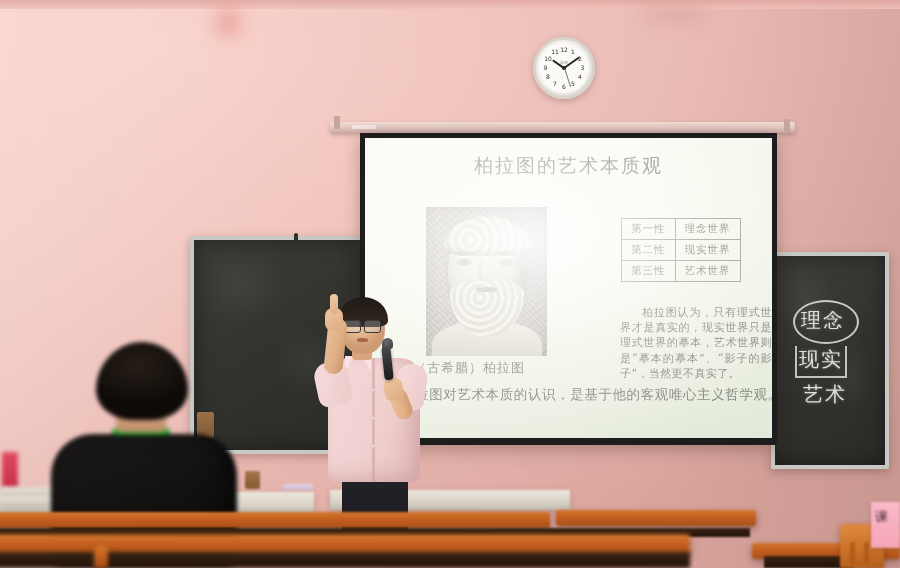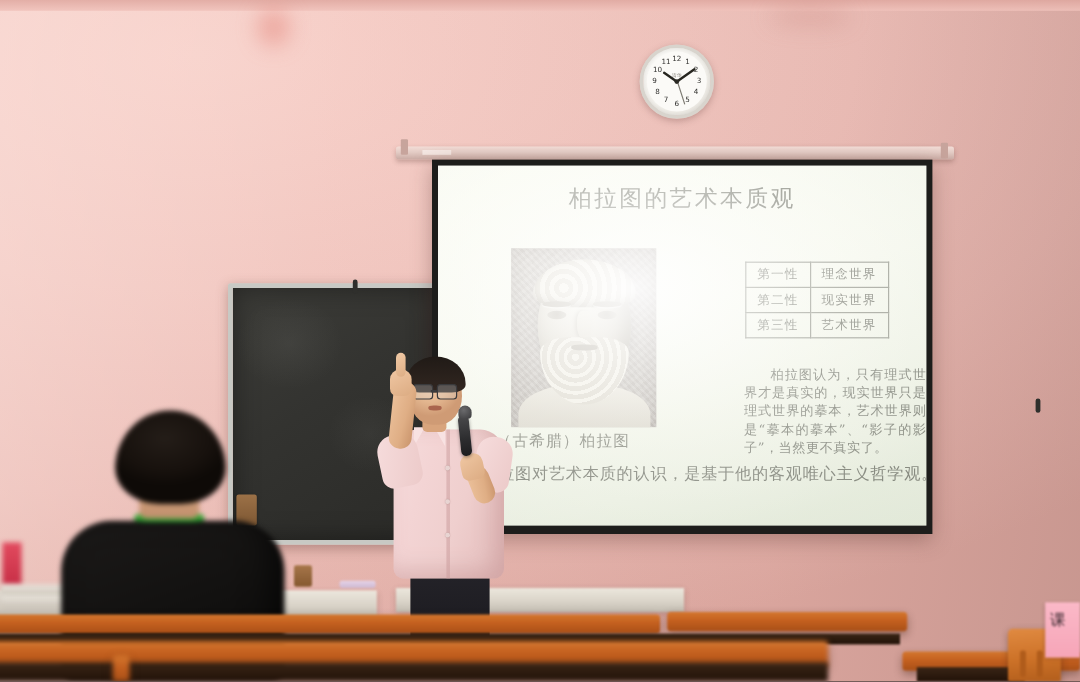--- a/index.html
+++ b/index.html
@@ -549,20 +549,28 @@
     </div>
   </div>
 
   <div class="board" style="left:190px; top:236px; width:168px; height:210px;">
     <div class="board-dust"></div>
     <div style="position:absolute; left:10px; top:10px; color:#d8d7d2; font-size:12px;"></div>
   </div>
   <div class="board-clip" style="left:294px; top:233px;"></div>
   <div class="eraser" style="left:197px; top:412px; width:17px; height:26px;"></div>
 
+  <div class="board" style="left:771px; top:252px; width:110px; height:209px;">
+    <div class="board-dust"></div>
+    <div class="chalk-ellipse" style="left:18px; top:44px; width:62px; height:40px;"></div>
+    <div class="chalk" style="left:26px; top:51px;">理念</div>
+    <div class="chalk-rect" style="left:20px; top:90px; width:48px; height:30px;"></div>
+    <div class="chalk" style="left:24px; top:90px;">现实</div>
+    <div class="chalk" style="left:28px; top:125px;">艺术</div>
+  </div>
   <div class="board-clip" style="left:863px; top:332px;"></div>
 
   <div class="screen-roller" style="left:330px; top:122px; width:465px; height:11px;">
     <div class="roller-label"></div>
   </div>
   <div class="roller-bracket" style="left:334px; top:116px;"></div>
   <div class="roller-bracket" style="left:784px; top:119px;"></div>
 
   <div class="screen-frame" style="left:360px; top:133px; width:417px; height:312px;">
     <div class="screen-surface">

